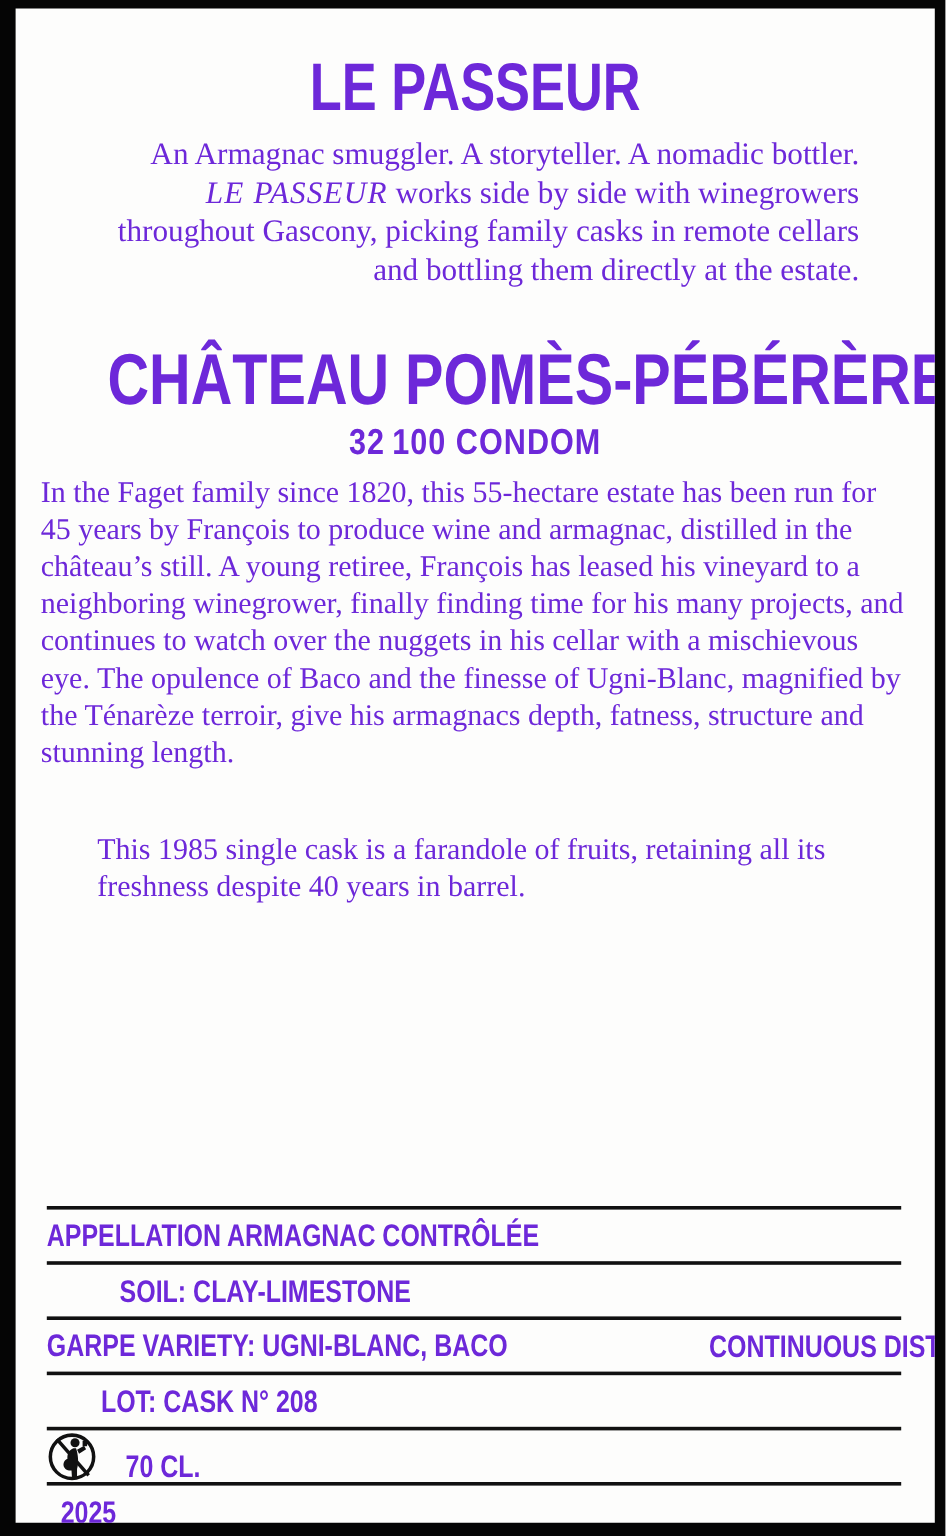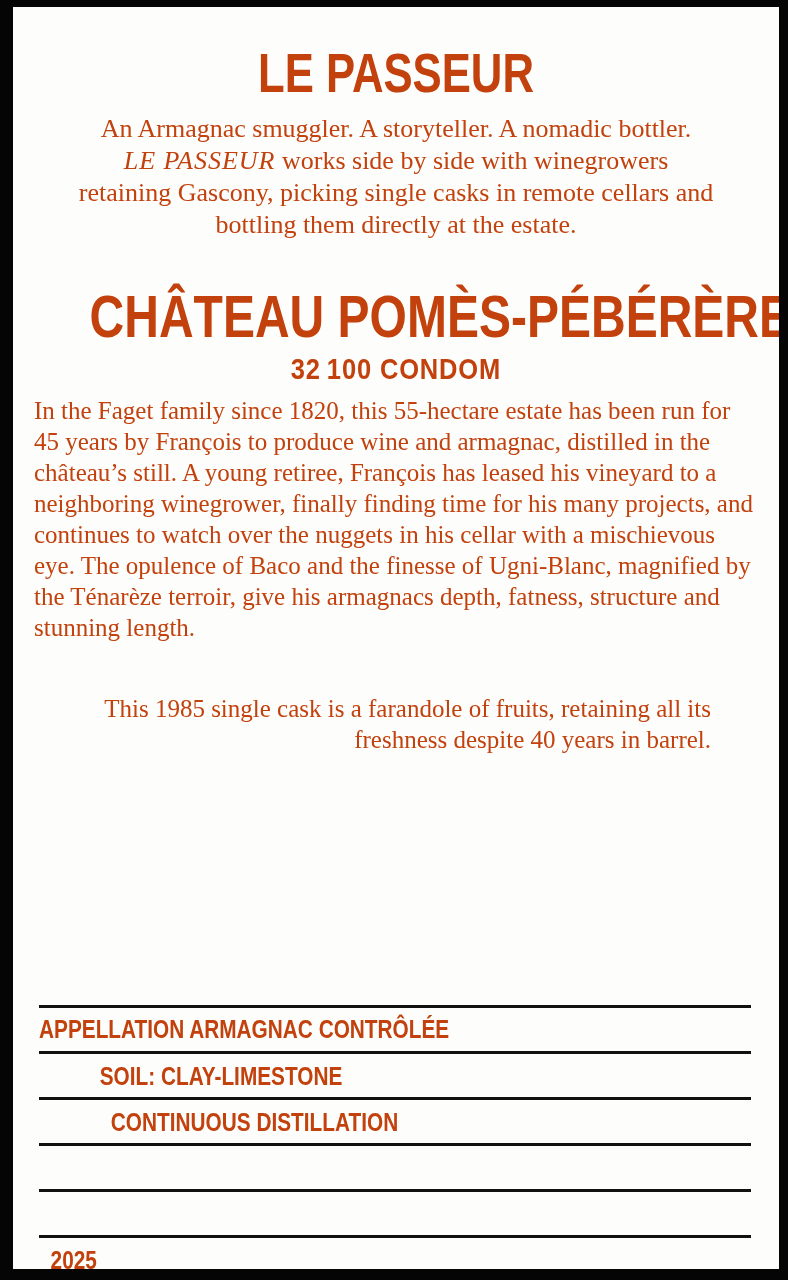--- a/index.html
+++ b/index.html
@@ -10,21 +10,21 @@
   .label {
     position: relative;
     width: 788px;
     height: 1280px;
     box-sizing: border-box;
     background: #fdfdfc;
     border-style: solid;
     border-color: #050505;
     border-width: 7px 9px 11px 13px;
     overflow: hidden;
-    color: #c2410c;
+    color: #6d28d9;
     font-family: "Liberation Serif", serif;
   }
   .cond {
     font-family: "Liberation Sans", sans-serif;
     font-weight: 700;
     letter-spacing: 0;
   }
   
   .brand-title {
     position: absolute;
@@ -34,21 +34,21 @@
     font-size: 56px;
     line-height: 1;
     transform: scaleX(0.78);
     white-space: nowrap;
   }
   .intro {
     position: absolute;
     top: 106px; left: 0; right: 0;
     margin: 0 auto;
     max-width: 640px;
-    text-align: center;
+    text-align: right;
     font-size: 26px;
     line-height: 32px;
   }
   .intro em { font-style: italic; letter-spacing: 1px; }
   
   .estate-name {
     position: absolute;
     top: 280px; left: 0; right: 0;
     margin: 0;
     text-align: center;
@@ -73,21 +73,21 @@
     max-width: 724px;
     text-align: left;
     font-size: 25px;
     line-height: 31px;
   }
   .vintage-note {
     position: absolute;
     top: 686px; left: 0; right: 0;
     margin: 0 auto;
     max-width: 630px;
-    text-align: right;
+    text-align: left;
     font-size: 25px;
     line-height: 31px;
   }
   
   .specs {
     position: absolute;
     left: 26px; right: 28px;
     top: 962px;
     margin-top: 36px;
   }
@@ -116,21 +116,21 @@
   .preg-icon { display: inline-block; }
 </style>
 </head>
 <body>
 
 <div class="label">
 
   <h1 class="brand-title cond">LE PASSEUR</h1>
 
   <p class="intro"><span>An Armagnac smuggler. A storyteller. A nomadic bottler.</span><br>
-    <em>LE PASSEUR</em><span> works side by side with winegrowers retaining Gascony, picking single casks in remote cellars and bottling them directly at the estate.</span></p>
+    <em>LE PASSEUR</em><span> works side by side with winegrowers throughout Gascony, picking family casks in remote cellars and bottling them directly at the estate.</span></p>
 
   <h2 class="estate-name cond">CHÂTEAU POMÈS-PÉBÉRÈRE</h2>
 
   <div class="estate-location cond">32 100 CONDOM</div>
 
   <p class="estate-description">In the Faget family since 1820, this 55-hectare estate has been run for 45 years by François to produce wine and armagnac, distilled in the château’s still. A young retiree, François has leased his vineyard to a neighboring winegrower, finally finding time for his many projects, and continues to watch over the nuggets in his cellar with a mischievous eye. The opulence of Baco and the finesse of Ugni-Blanc, magnified by the Ténarèze terroir, give his armagnacs depth, fatness, structure and stunning length.</p>
 
   <p class="vintage-note">This 1985 single cask is a farandole of fruits, retaining all its freshness despite 40 years in barrel.</p>
 
   <div class="specs">
@@ -142,29 +142,44 @@
         </span>
     </div>
 
     <div class="spec-row">
       <span class="cell-r">
           <span class="t">SOIL: CLAY-LIMESTONE</span>
         </span>
     </div>
 
     <div class="spec-row">
+      <span class="cell-l"><span class="t">GARPE VARIETY: UGNI-BLANC, BACO</span></span>
       <span class="cell-r">
           <span class="t">CONTINUOUS DISTILLATION</span>
         </span>
     </div>
 
     <div class="spec-row">
+      <span class="cell-r">
+          <span class="t">LOT: CASK N° 208</span>
+        </span>
     </div>
 
     <div class="spec-row">
+      <span class="cell-r">
+        <svg class="preg-icon" width="42" height="42" viewBox="0 0 100 100" aria-hidden="true">
+          <circle cx="50" cy="50" r="43" fill="none" stroke="#111" stroke-width="7"></circle>
+          <circle cx="56" cy="22" r="9" fill="#111"></circle>
+          <path d="M53,33 C44,36 40,45 41,54 C33,57 30,68 37,74 C41,77 46,78 49,77 L50,92 L60,92 L60,74 C64,62 62,44 58,33 Z" fill="#111"></path>
+          <path d="M60,36 L74,28 L78,35 L64,44 Z" fill="#111"></path>
+          <rect x="71" y="18" width="9" height="11" fill="#111"></rect>
+          <line x1="20" y1="15" x2="83" y2="87" stroke="#111" stroke-width="7"></line>
+        </svg>
+        <span class="t">70 CL.</span>
+      </span>
     </div>
 
     <div class="spec-row">
       <span class="cell-r">
           <span class="t">2025</span>
         </span>
     </div>
 
     <div class="spec-row">
       <span class="cell-r">

